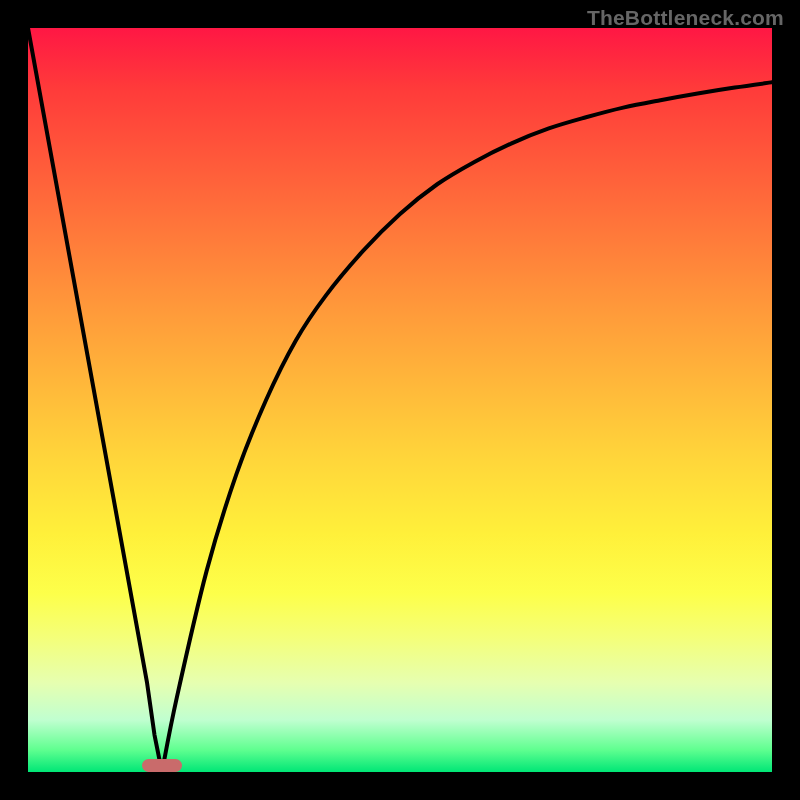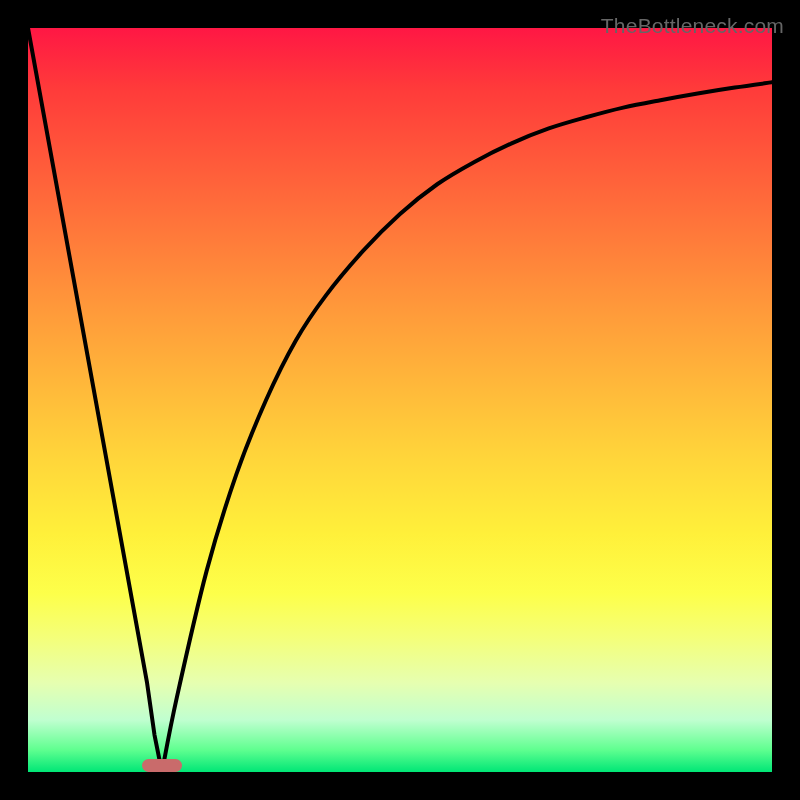--- a/index.html
+++ b/index.html
@@ -28,25 +28,25 @@
         #fdff4a 76%,
         #f4ff7a 82%,
         #e6ffb0 88%,
         #c0ffd0 93%,
         #60ff90 97%,
         #00e676 100%
       );
     }
     .watermark {
       position: absolute;
-      top: 14px;
+      top: 6px;
       right: 16px;
       color: #666;
       font-size: 21px;
-      font-weight: 400;
+      font-weight: 700;
       letter-spacing: 0.2px;
       z-index: 10;
     }
     svg.curves {
       position: absolute;
       left: 28px;
       top: 28px;
       width: 744px;
       height: 744px;
       z-index: 5;

